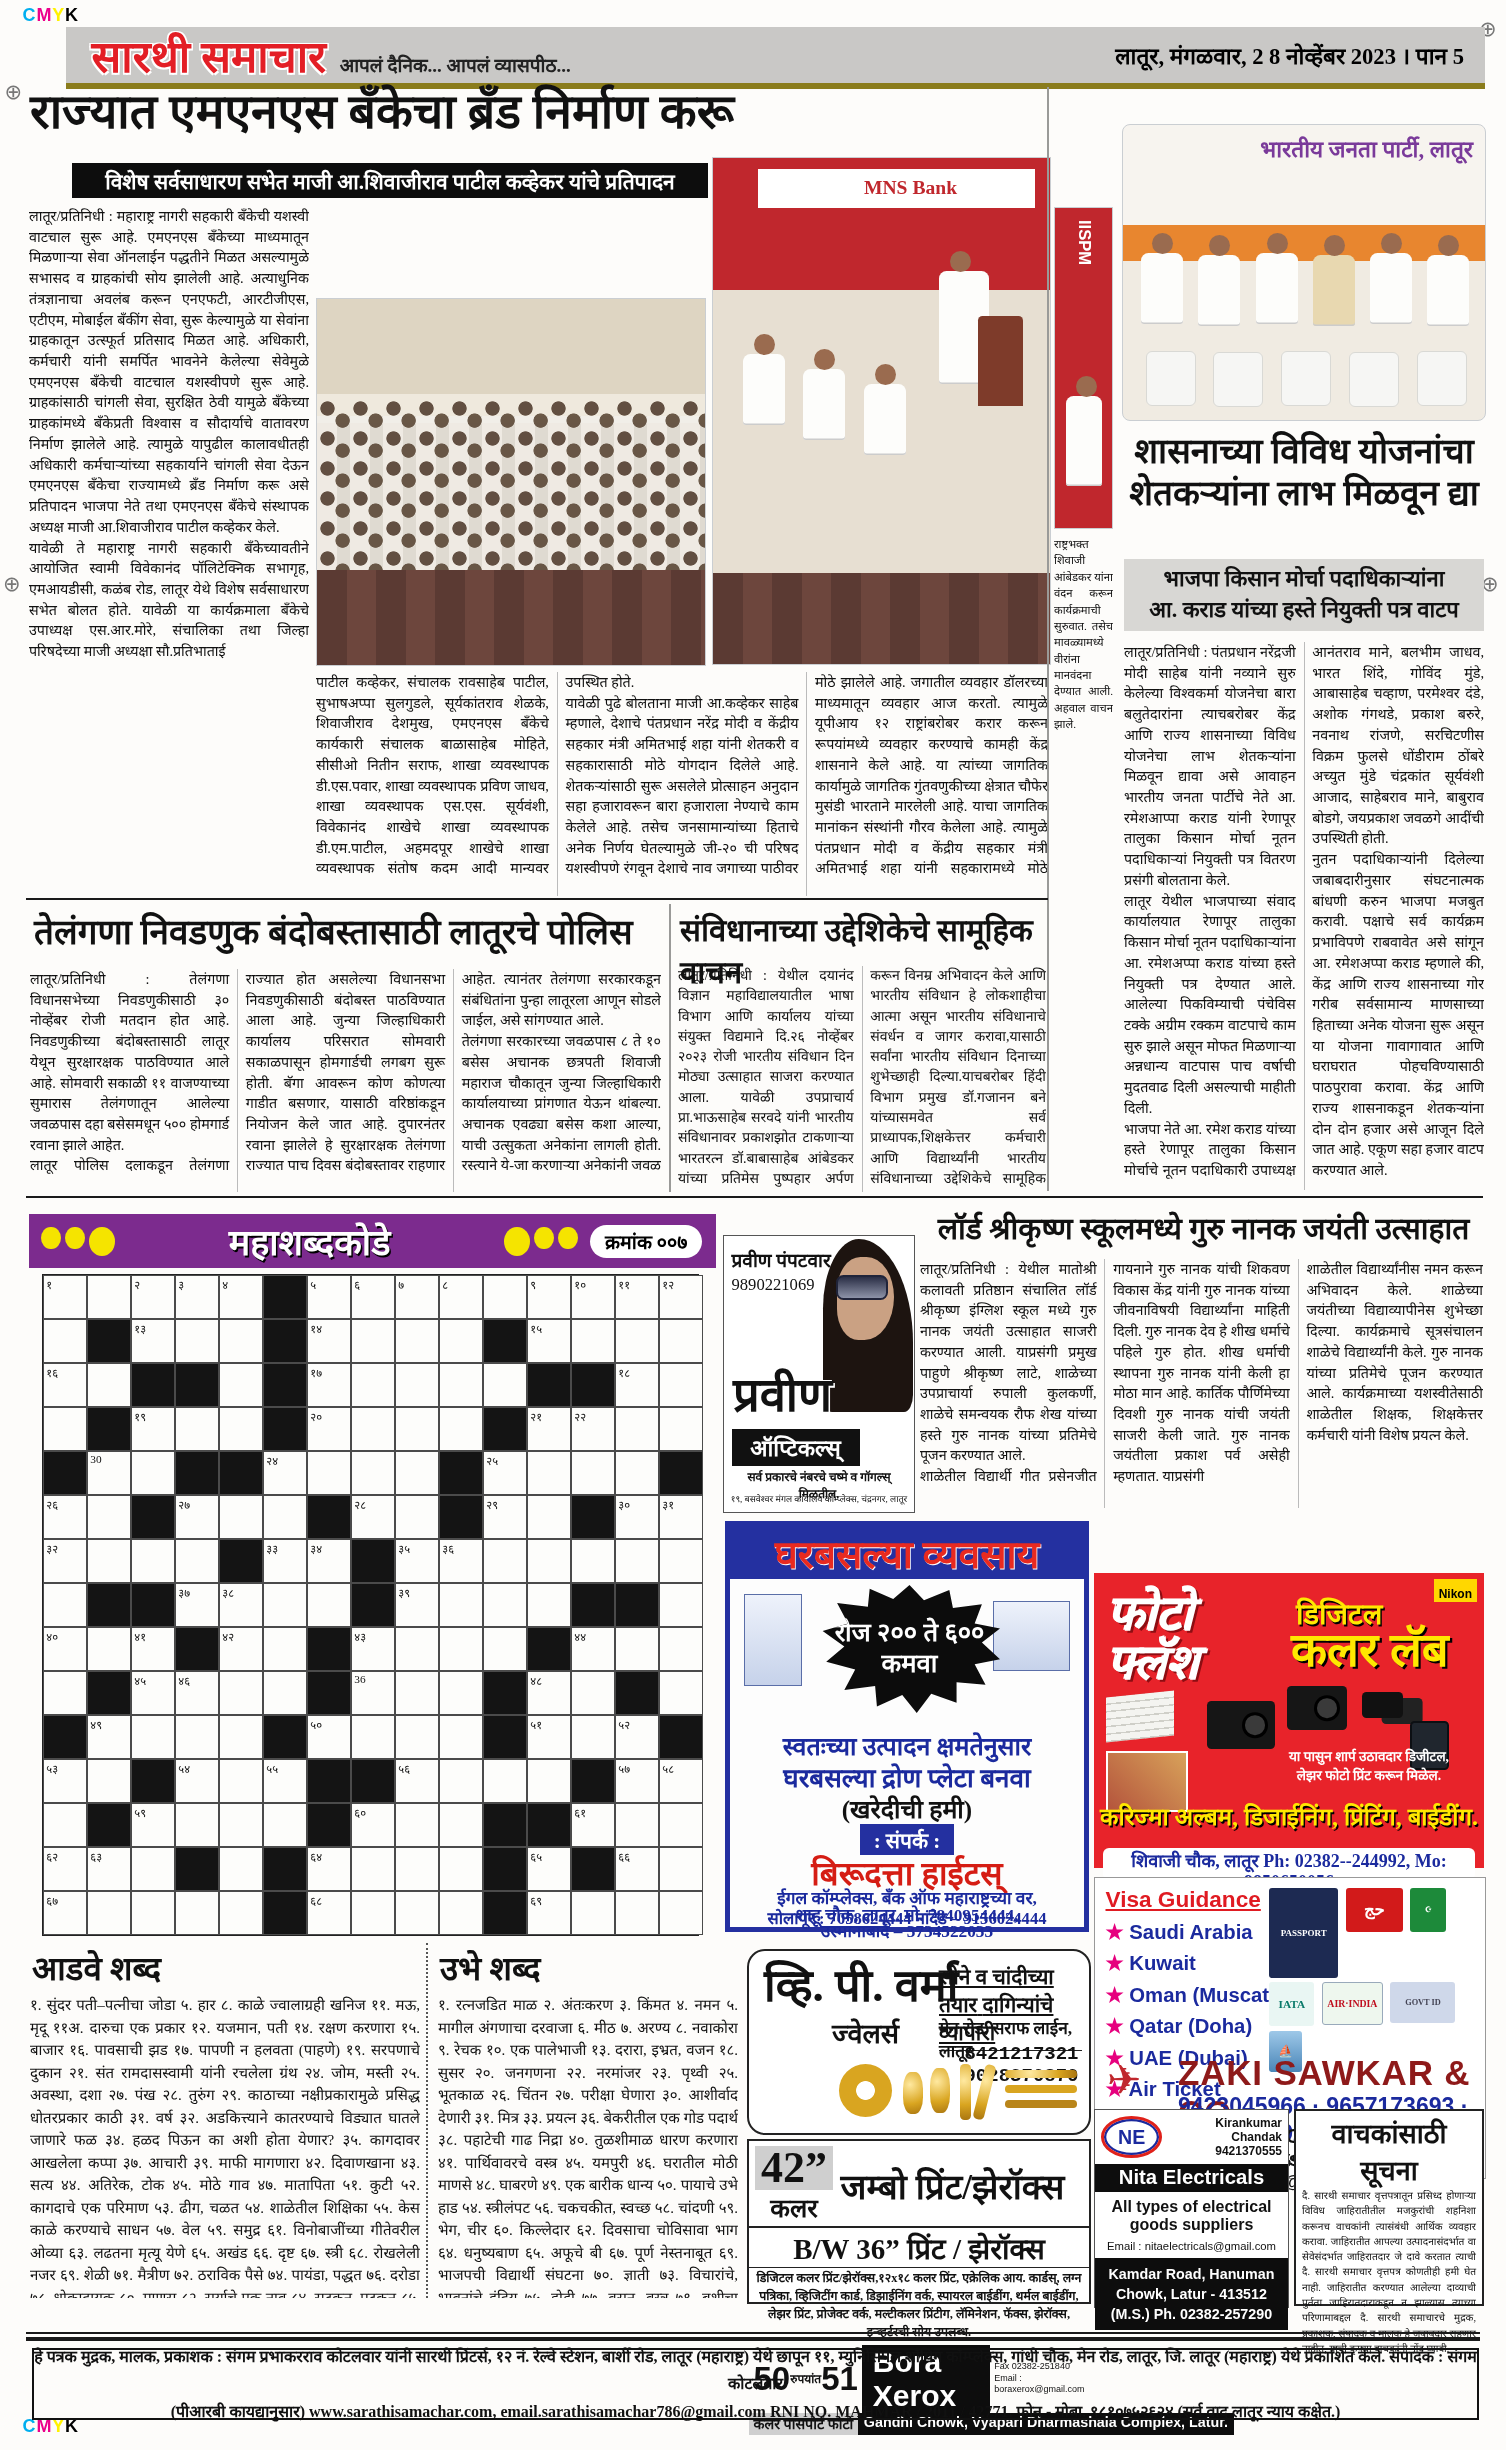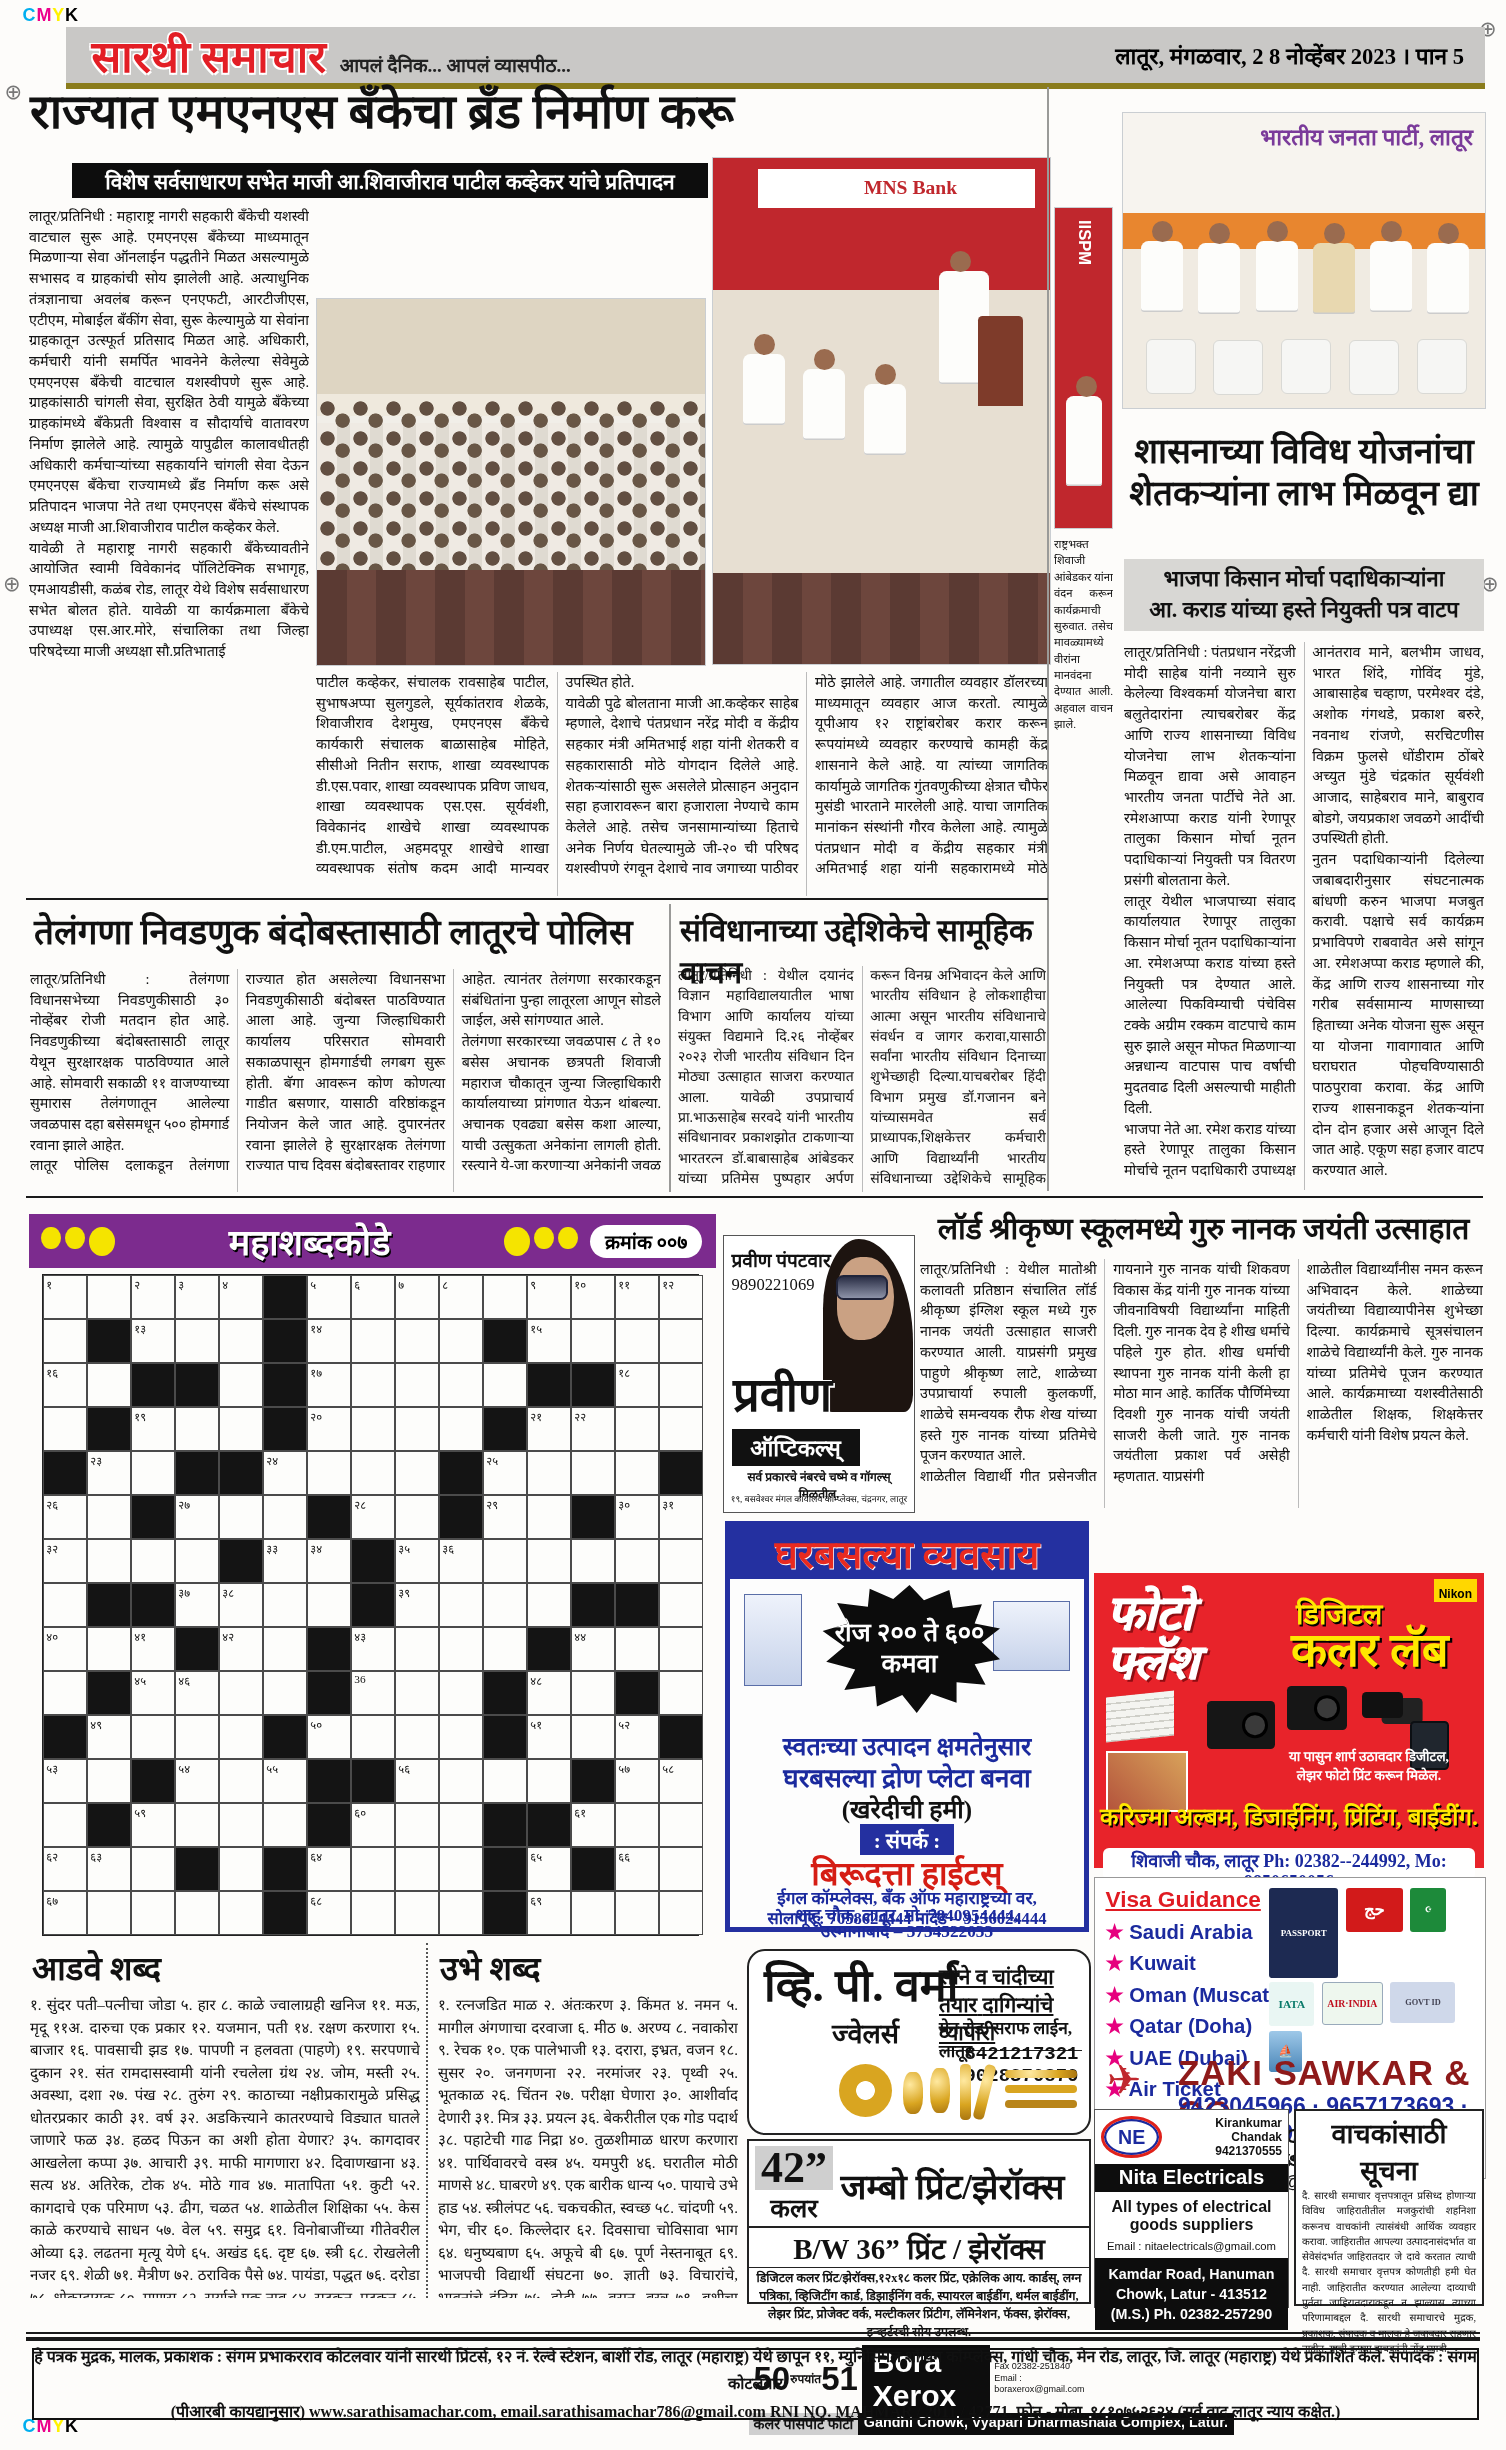--- a/index.html
+++ b/index.html
@@ -148,21 +148,21 @@
 यावेळी या कार्यक्रमाला बँकेचे अधिकाऱ्यांचे, कर्मचारी व सभासदांची मोठ्या संख्येने उपस्थिती होती.</div>
 
   <div class="abs photo redband" style="left:1054px;top:207px;width:57px;height:320px;">
     <div style="writing-mode:vertical-rl;color:#fff;font:bold 16.6px 'Liberation Sans',sans-serif;margin:12px auto;text-align:center;">IISPM</div>
     <div class="figure" style="left:10.5px;top:188px;width:36px;height:90px;"></div>
   </div>
   <div class="abs bodytxt" style="left:1054px;top:536px;width:59px;height:360px;font-size:11.3px;">राष्ट्रभक्त शिवाजी आंबेडकर यांना वंदन करून कार्यक्रमाची सुरुवात. तसेच मावळ्यामध्ये वीरांना मानवंदना देण्यात आली. अहवाल वाचन झाले.</div>
 
   <div class="abs vrule" style="left:1047px;top:87px;height:1104px;"></div>
 
-  <div class="abs photo ph-bjp" style="left:1122px;top:112px;width:362px;height:295px;">
+  <div class="abs photo ph-bjp" style="left:1122px;top:124px;width:362px;height:295px;border-radius:8px;">
     <div class="bjp-banner-text" style="margin-top:7.5px;">भारतीय जनता पार्टी, लातूर</div>
     <div class="figure" style="left:18px;top:128px;"></div>
     <div class="figure" style="left:75px;top:130px;"></div>
     <div class="figure" style="left:133px;top:128px;"></div>
     <div class="figure" style="left:190px;top:130px;background:#e8d8b0;"></div>
     <div class="figure" style="left:247px;top:128px;"></div>
     <div class="figure" style="left:304px;top:130px;"></div>
     <div class="wchair" style="left:22.6px;top:226px;"></div>
     <div class="wchair" style="left:90px;top:227px;"></div>
     <div class="wchair" style="left:158px;top:226px;"></div>
@@ -308,21 +308,21 @@
       <div class="cw-cell">
         <span class="cw-num">२१</span>
       </div>
       <div class="cw-cell">
         <span class="cw-num">२२</span>
       </div>
       <div class="cw-cell"></div>
       <div class="cw-cell"></div>
       <div class="cw-cell cw-black"></div>
       <div class="cw-cell">
-        <span class="cw-num">२३</span>
+        <span class="cw-num">30</span>
       </div>
       <div class="cw-cell"></div>
       <div class="cw-cell cw-black"></div>
       <div class="cw-cell cw-black"></div>
       <div class="cw-cell">
         <span class="cw-num">२४</span>
       </div>
       <div class="cw-cell"></div>
       <div class="cw-cell"></div>
       <div class="cw-cell"></div>

